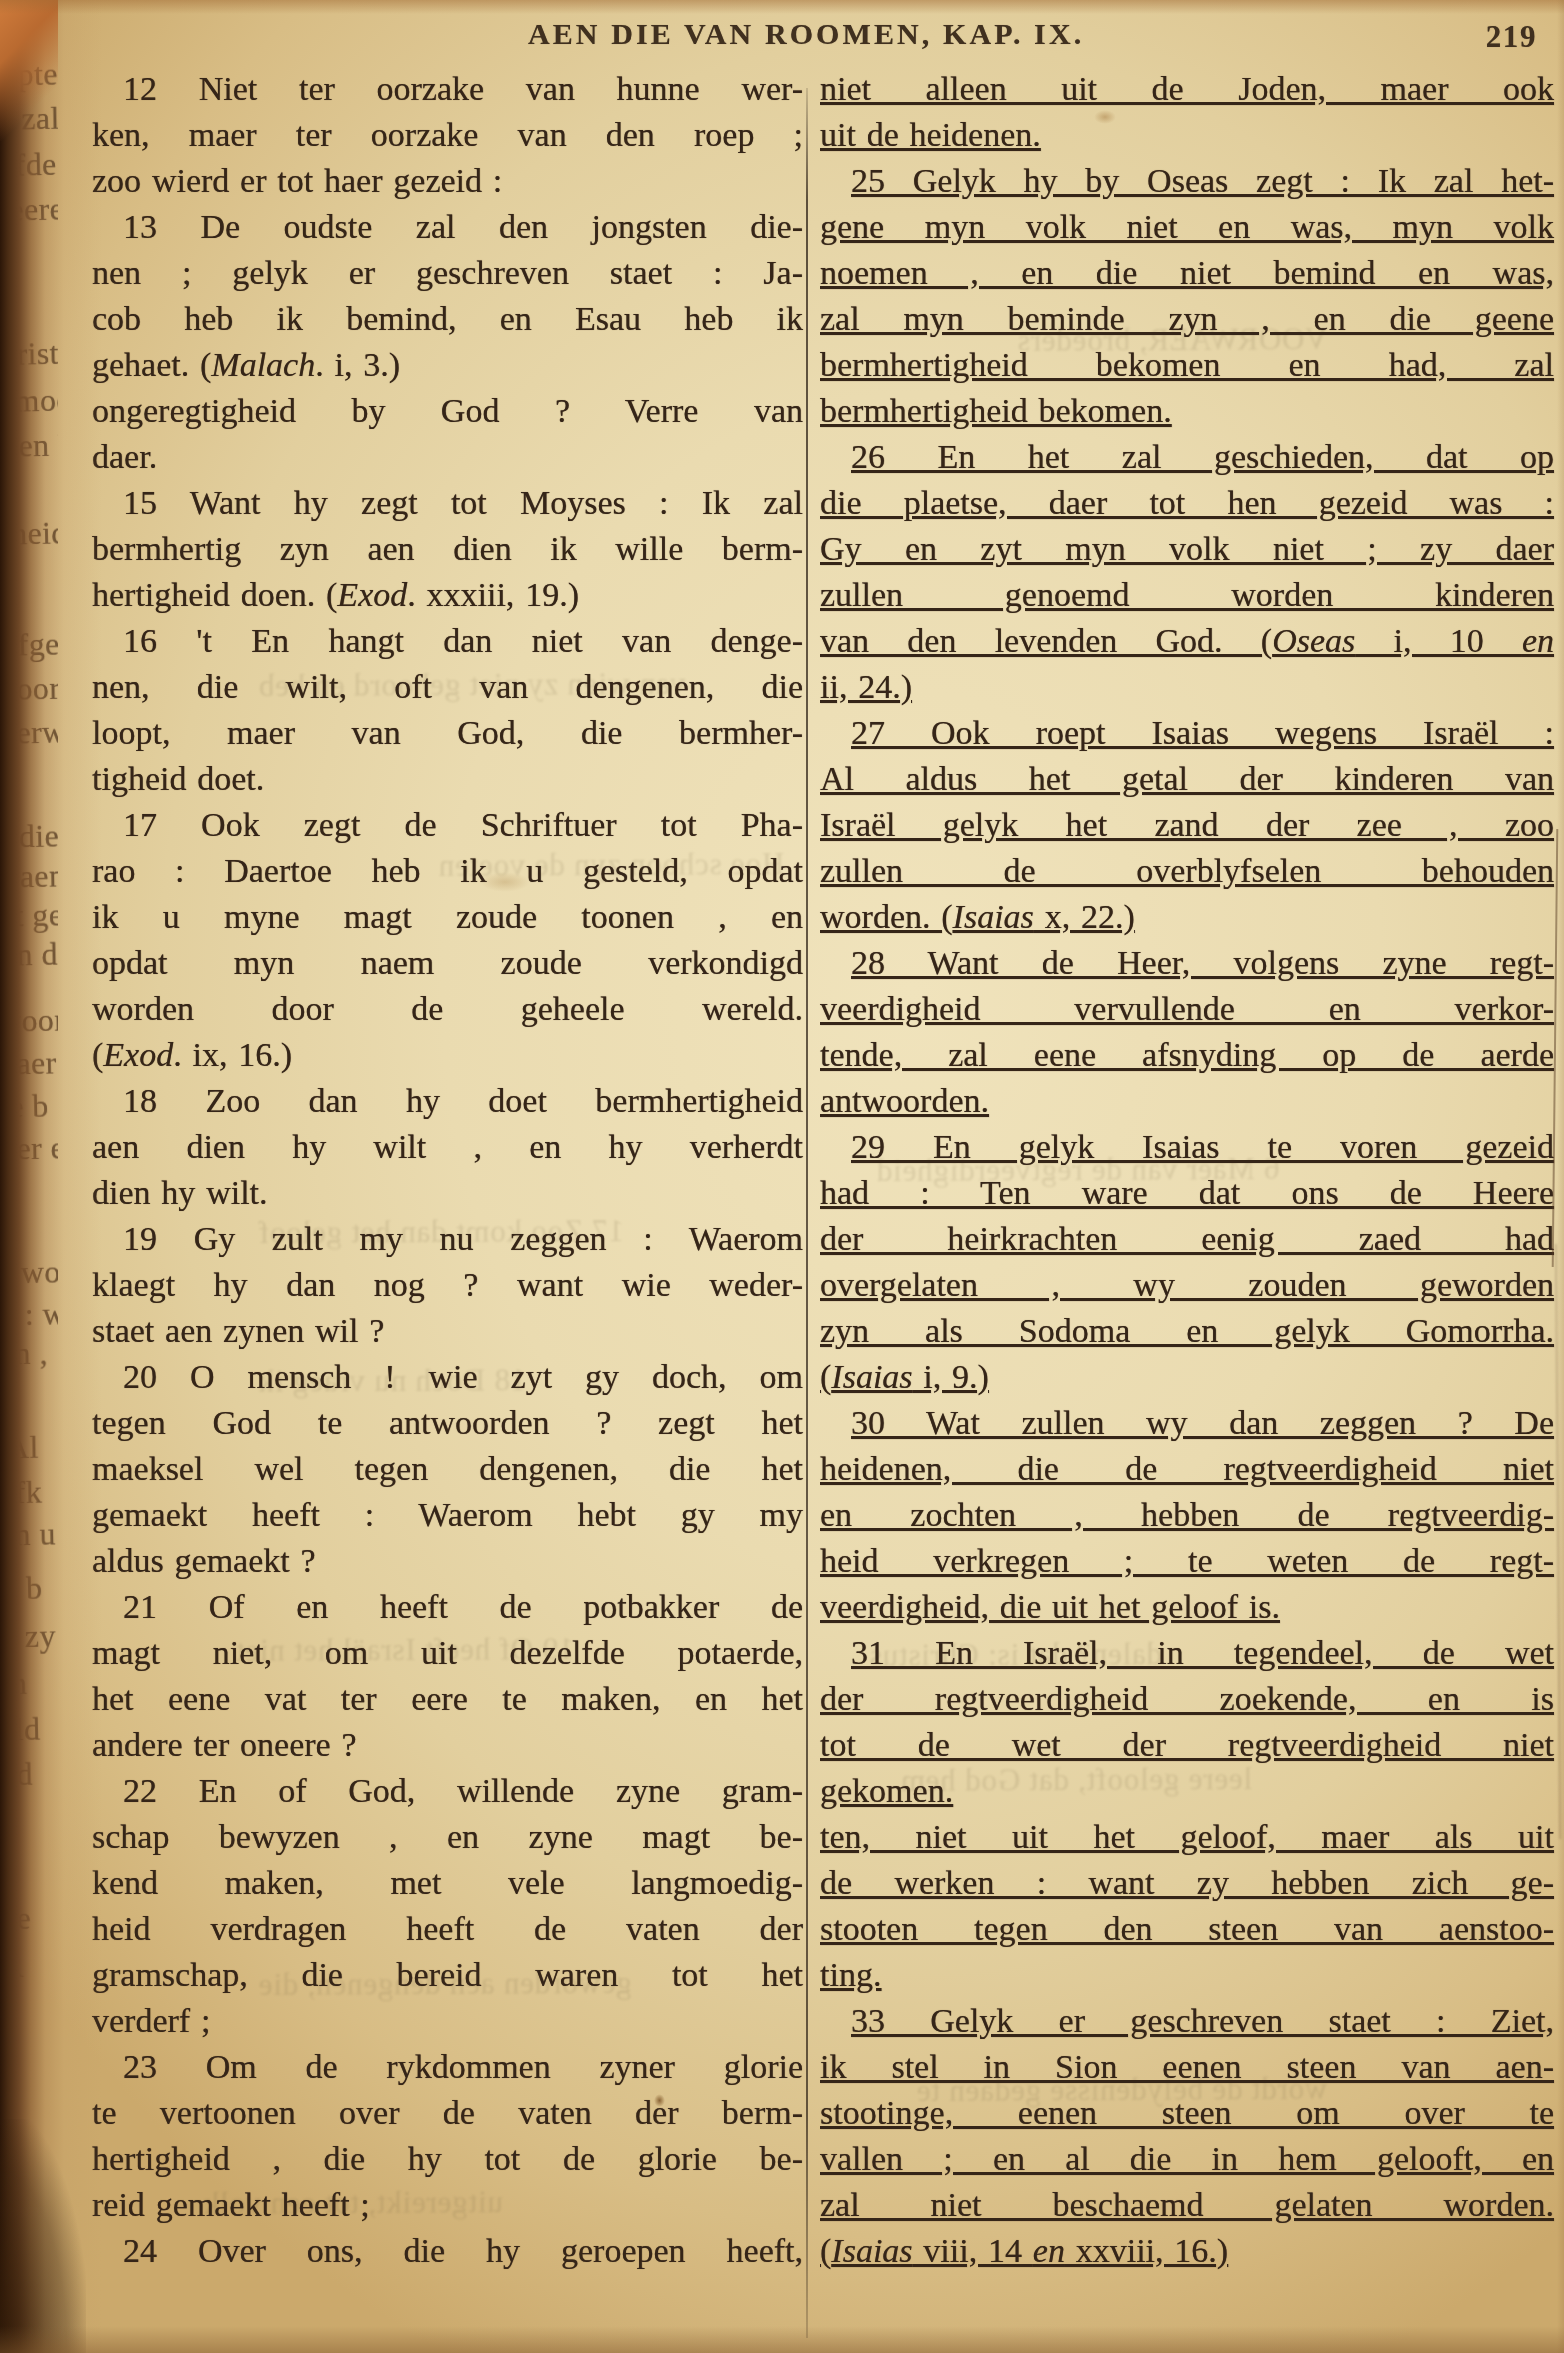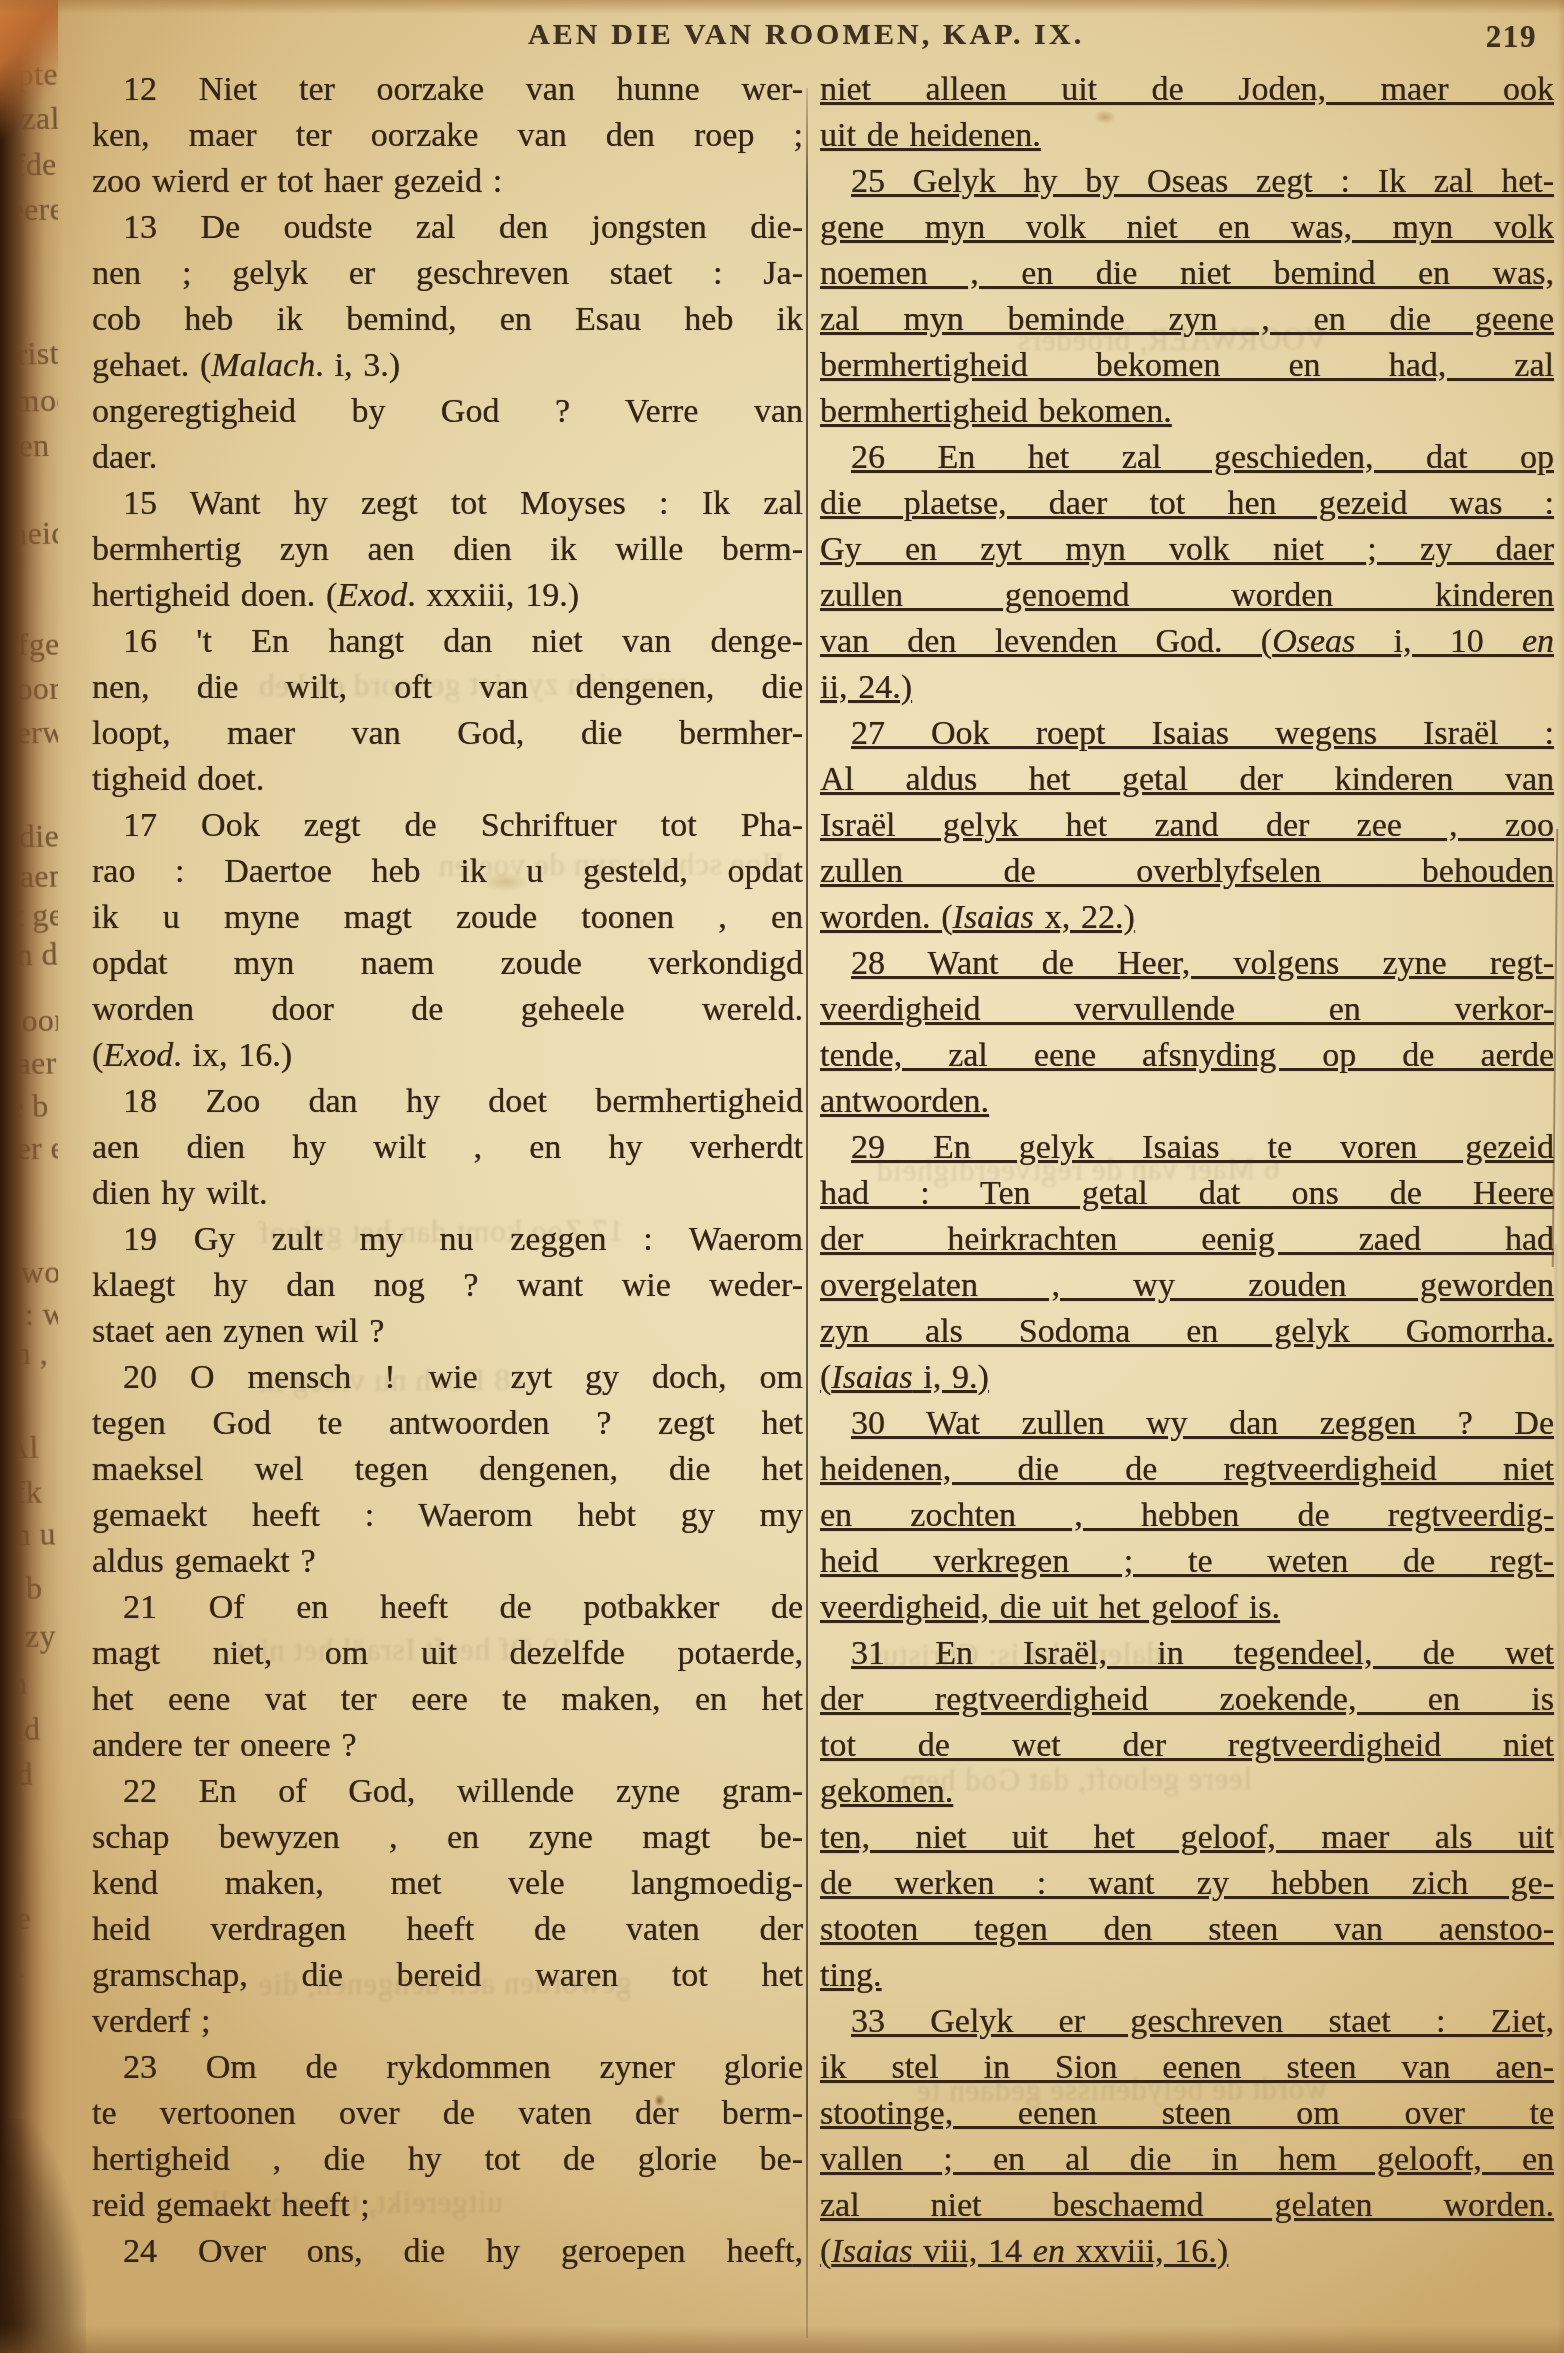--- a/index.html
+++ b/index.html
@@ -178,21 +178,21 @@
       <div class="line ind">27 Ook roept Isaias wegens Israël :</div>
       <div class="line">Al aldus het getal der kinderen van</div>
       <div class="line">Israël gelyk het zand der zee , zoo</div>
       <div class="line">zullen de overblyfselen behouden</div>
       <div class="line last">worden. (<i>Isaias</i> x, 22.)</div>
       <div class="line ind">28 Want de Heer, volgens zyne regt-</div>
       <div class="line">veerdigheid vervullende en verkor-</div>
       <div class="line">tende, zal eene afsnyding op de aerde</div>
       <div class="line last">antwoorden.</div>
       <div class="line ind">29 En gelyk Isaias te voren gezeid</div>
-      <div class="line">had : Ten getal dat ons de Heere</div>
+      <div class="line">had : Ten ware dat ons de Heere</div>
       <div class="line">der heirkrachten eenig zaed had</div>
       <div class="line">overgelaten , wy zouden geworden</div>
       <div class="line">zyn als Sodoma en gelyk Gomorrha.</div>
       <div class="line last">(<i>Isaias</i> i, 9.)</div>
       <div class="line ind">30 Wat zullen wy dan zeggen ? De</div>
       <div class="line">heidenen, die de regtveerdigheid niet</div>
       <div class="line">en zochten , hebben de regtveerdig-</div>
       <div class="line">heid verkregen ; te weten de regt-</div>
       <div class="line last">veerdigheid, die uit het geloof is.</div>
       <div class="line ind">31 En Israël, in tegendeel, de wet</div>

